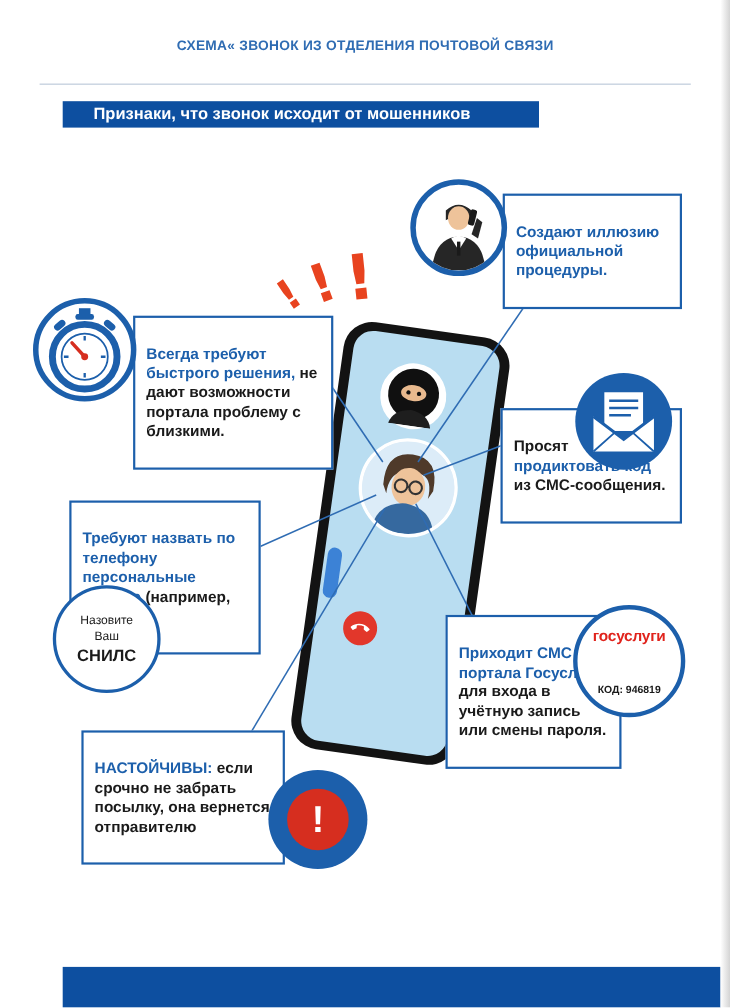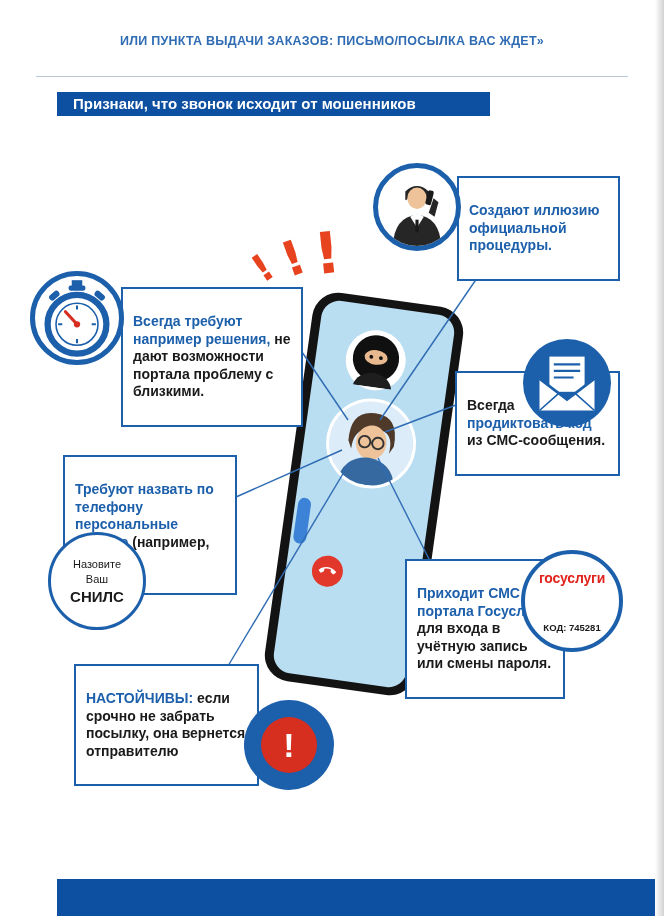--- a/index.html
+++ b/index.html
@@ -18,21 +18,21 @@
     font-size: 12.5px; line-height: 1.55; letter-spacing: .25px;
     z-index: 3;
   }
   .header-rule {
     position: absolute; top: 76px; left: 36px; width: 592px; height: 1px;
     background: #b8c6d8; z-index: 3;
   }
   .section-title {
     position: absolute; left: 57px; top: 92px; width: 433px; height: 24px;
     background: #0d4fa0; color: #ffffff; font-weight: bold; font-size: 15px;
-    line-height: 24px; padding-left: 16px; z-index: 3;
+    line-height: 24px; padding-left: 28px; z-index: 3;
   }
 
   
   .connectors { position: absolute; left: 0; top: 0; width: 664px; height: 916px; z-index: 2; }
   .connectors line { stroke: #2f6cb3; stroke-width: 1.4; }
 
   
   .phone {
     position: absolute; left: 288px; top: 298px; width: 152px; height: 392px;
     background: #131313; border-radius: 26px; transform: rotate(8deg);
@@ -109,21 +109,21 @@
 
   
   .bottom-bar { position: absolute; left: 57px; right: 9px; top: 879px; height: 37px; background: #0d4fa0; z-index: 3; }
   .right-edge { position: absolute; right: 0; top: 0; width: 9px; height: 100%;
     background: linear-gradient(to right, #ffffff, #d2d2d2); z-index: 6; }
 </style>
 </head>
 <body>
 
 <div class="header">
-  <div>ИЛИ ПУНКТА ВЫДАЧИ ЗАКАЗОВ: ПИСЬМО/ПОСЫЛКА ВАС ЖДЕТ»</div>
+  <div>СХЕМА« ЗВОНОК ИЗ ОТДЕЛЕНИЯ ПОЧТОВОЙ СВЯЗИ</div>
 </div>
 <div class="header-rule"></div>
 <div class="section-title">Признаки, что звонок исходит от мошенников</div>
 
 <svg class="connectors" viewBox="0 0 664 916">
   <line x1="380" y1="420" x2="488" y2="262"></line>
   <line x1="348" y1="420" x2="302" y2="352"></line>
   <line x1="385" y1="432" x2="456" y2="405"></line>
   <line x1="342" y1="450" x2="236" y2="497"></line>
   <line x1="378" y1="458" x2="430" y2="561"></line>
@@ -215,37 +215,37 @@
 </div>
 
 <div class="circle snils-circle">
   <div class="sm">Назовите</div>
   <div class="sm">Ваш</div>
   <div class="lg">СНИЛС</div>
 </div>
 
 <div class="circle gosu-circle">
   <div class="gosu-logo">госуслуги</div>
-  <div class="gosu-code">КОД: 745281</div>
+  <div class="gosu-code">КОД: 946819</div>
 </div>
 
 <div class="circle alert-circle">
   <div class="alert-inner">!</div>
 </div>
 
 <div class="callout c-official">
   <span class="blue">Создают иллюзию официальной процедуры.</span>
 </div>
 
 <div class="callout c-urgent">
-  <span class="blue">Всегда требуют например решения, </span><span>не дают возможности портала проблему с близкими.</span>
+  <span class="blue">Всегда требуют быстрого решения, </span><span>не дают возможности портала проблему с близкими.</span>
 </div>
 
 <div class="callout c-smscode">
-  <span>Всегда </span><span class="blue">продиктовать код </span><span>из СМС-сообщения.</span>
+  <span>Просят </span><span class="blue">продиктовать код </span><span>из СМС-сообщения.</span>
 </div>
 
 <div class="callout c-personal">
   <span class="blue">Требуют назвать по телефону персональные данные </span><span>(например, СНИЛС).</span>
 </div>
 
 <div class="callout c-gosuslugi">
   <span class="blue">Приходит СМС с портала Госуслуг </span><span>для входа в учётную запись или смены пароля.</span>
 </div>
 

